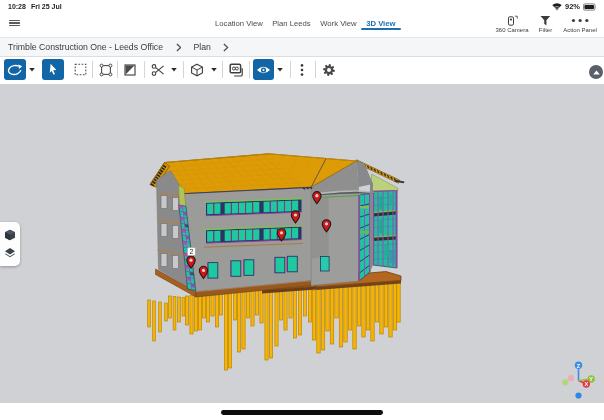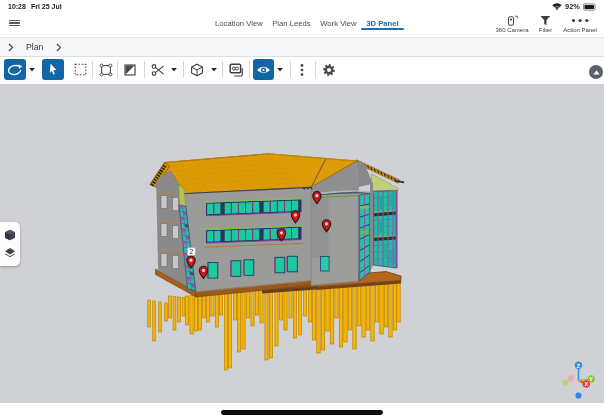--- a/index.html
+++ b/index.html
@@ -78,21 +78,21 @@
 <div id="navbar">
   <div id="hamburger">
       <div></div>
       <div></div>
       <div></div>
     </div>
   <div id="tabs">
     <div class="tab">Location View</div>
     <div class="tab">Plan Leeds</div>
     <div class="tab">Work View</div>
-    <div class="tab active">3D Panel</div>
+    <div class="tab active">3D View</div>
   </div>
   <div id="nav-actions">
     <div class="nav-action" id="na-camera">
       <svg width="13" height="11" viewBox="0 0 13 11">
         <rect x="3" y="1.8" width="5" height="8.4" rx="1.3" fill="none" stroke="#3c3c3e" stroke-width="1"></rect>
         <circle cx="5.5" cy="4.5" r="1.1" fill="#3c3c3e"></circle>
         <path d="M9.4 1.2 h2.4 M11.8 1.2 v2.4" fill="none" stroke="#3c3c3e" stroke-width="0.8"></path>
       </svg>
       <div class="lbl">360 Camera</div>
     </div>
@@ -107,20 +107,21 @@
         <circle cx="4.3" cy="5.5" r="1.6" fill="#3c3c3e"></circle>
           <circle cx="11" cy="5.5" r="1.6" fill="#3c3c3e"></circle>
           <circle cx="17.7" cy="5.5" r="1.6" fill="#3c3c3e"></circle>
       </svg>
       <div class="lbl">Action Panel</div>
     </div>
   </div>
 </div>
 
 <div id="breadcrumb">
+  <span class="crumb">Trimble Construction One - Leeds Office</span>
   <svg class="crumb-chev" viewBox="0 0 5 8">
       <path d="M0.8 0.8 L4.2 4 L0.8 7.2" fill="none" stroke="#4c4c4e" stroke-width="1.1"></path>
     </svg>
   <span class="crumb">Plan</span>
   <svg class="crumb-chev" viewBox="0 0 5 8">
       <path d="M0.8 0.8 L4.2 4 L0.8 7.2" fill="none" stroke="#4c4c4e" stroke-width="1.1"></path>
     </svg>
 </div>
 
 <div id="toolbar">

